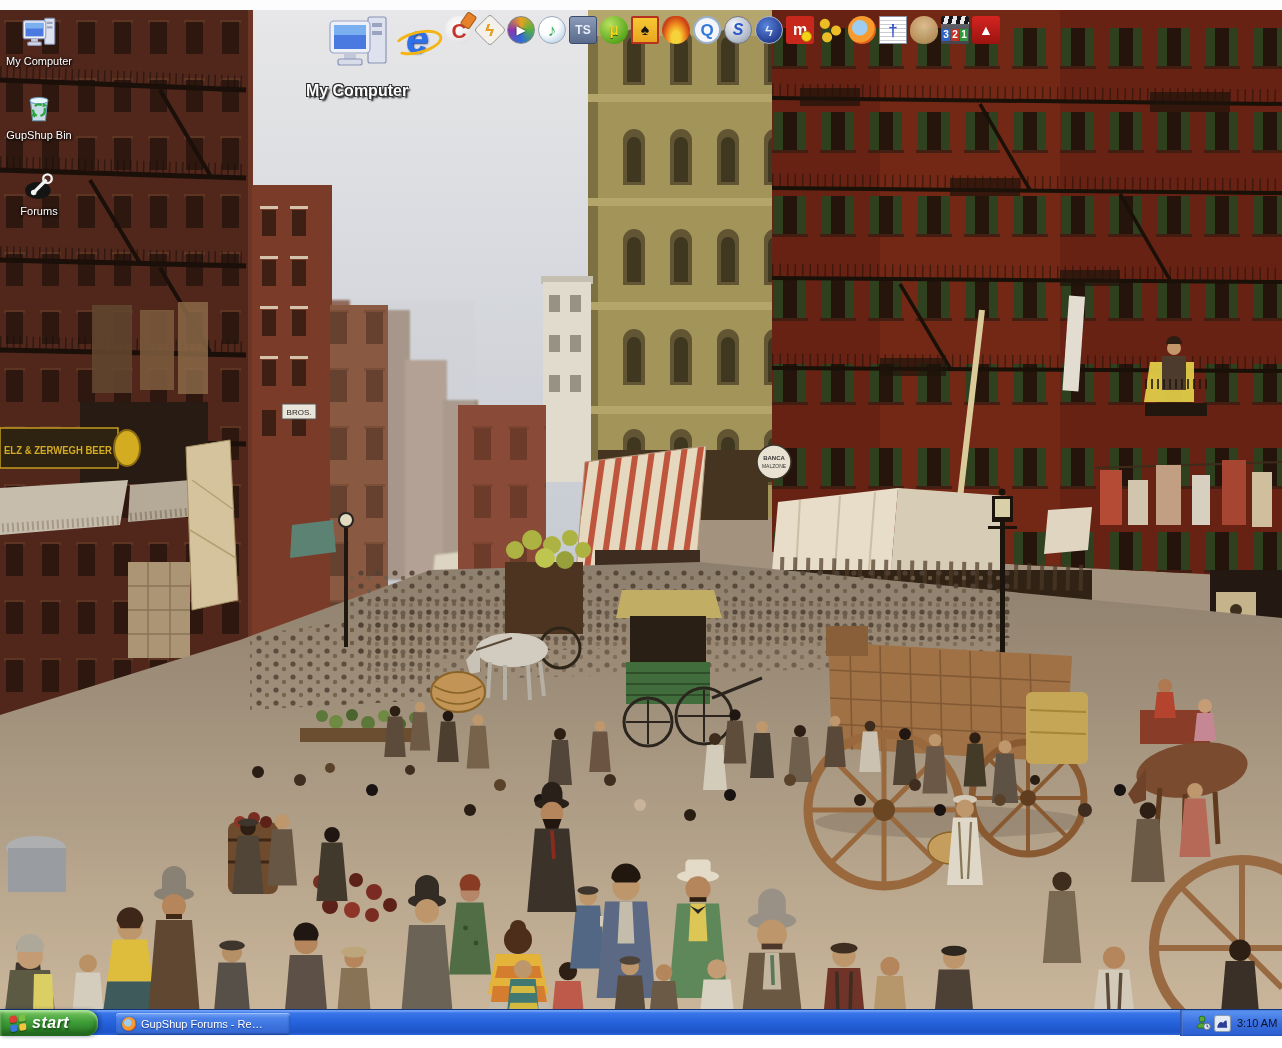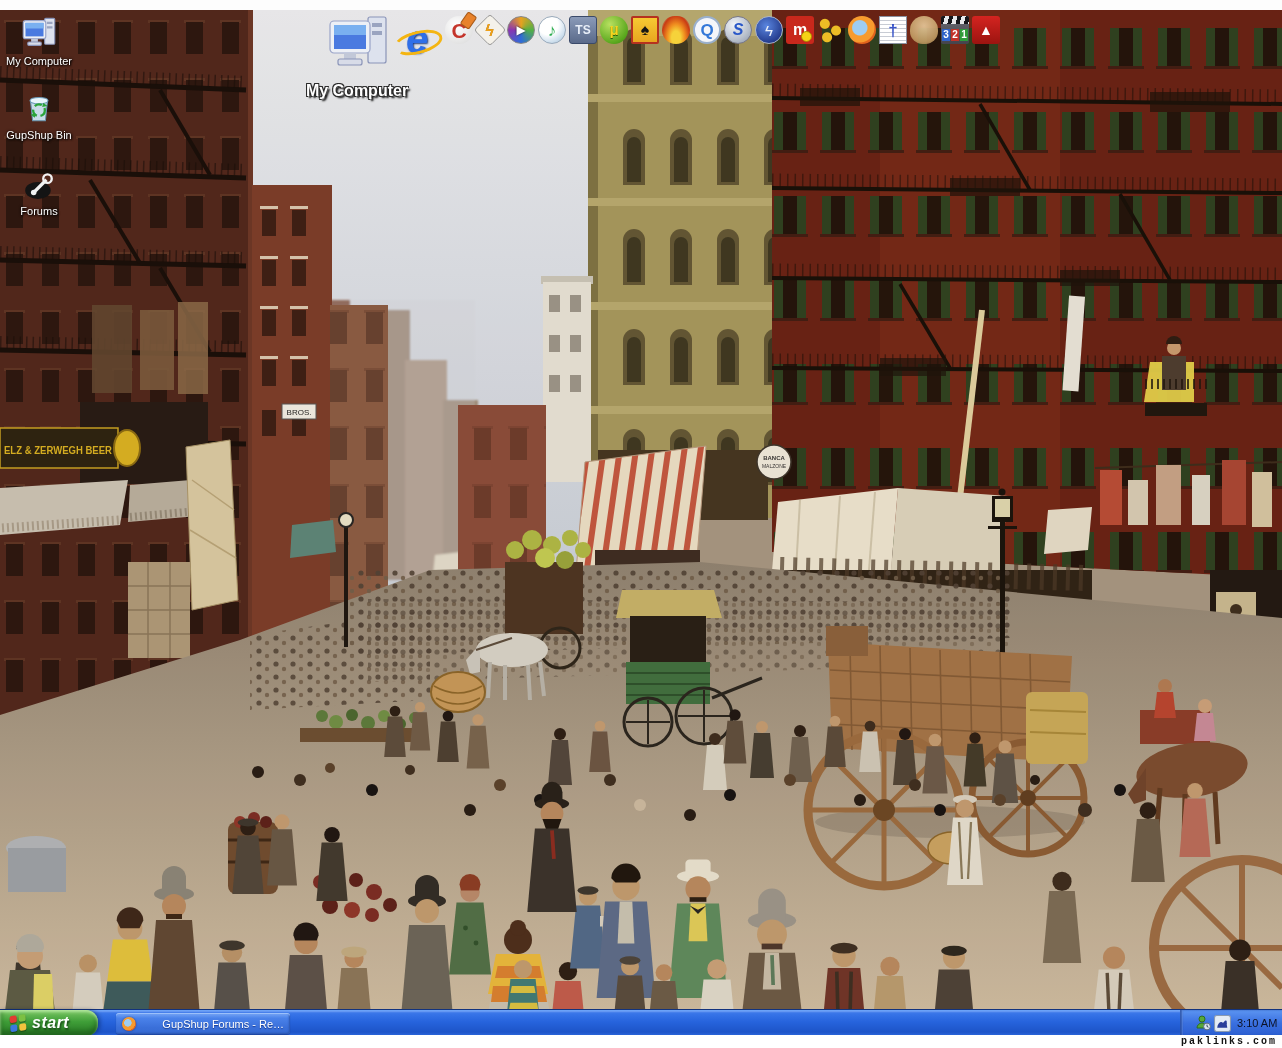--- a/index.html
+++ b/index.html
@@ -88,21 +88,21 @@
       display:flex;align-items:center;gap:5px;padding-left:10px;box-sizing:border-box;cursor:pointer;}
   .start-flag{width:17px;height:16px;display:grid;grid-template-columns:7px 7px;grid-template-rows:7px 7px;
       gap:2px;transform:rotate(-4deg) skewY(-4deg);}
   .start-flag i{border-radius:2px;box-shadow:0 1px 1px rgba(0,0,0,.4);}
   .fl-r{background:#e03c32;} .fl-g{background:#7cc043;} .fl-b{background:#3b78dd;} .fl-y{background:#f3c43e;}
   .start-label{color:#fff;font-size:16px;font-weight:bold;font-style:italic;
       text-shadow:1px 2px 2px #1a4a18;letter-spacing:.5px;}
   .task-btn{position:absolute;left:116px;top:3px;width:174px;height:21px;border-radius:3px;
       background:linear-gradient(#79a7f5,#4a82ea 25%,#3a6fd9 70%,#356ad2);
       box-shadow:inset 0 1px 0 #9cc0fa,inset -1px -1px 2px #2a56b0,0 1px 1px rgba(0,0,30,.3);
-      display:flex;align-items:center;gap:5px;padding:4px 6px;box-sizing:border-box;cursor:pointer;justify-content:space-between;}
+      display:flex;align-items:center;gap:5px;padding:4px 6px;box-sizing:border-box;cursor:pointer;}
   .task-ff{width:14px;height:14px;border-radius:50%;flex:0 0 auto;
       background:radial-gradient(circle at 42% 42%,#9ecdf2 0 30%,#f79b2e 35% 62%,#e2641c 66% 90%,#b44a12);
       box-shadow:0 0 2px rgba(0,0,30,.5);}
   .task-label{color:#fff;font-size:11px;white-space:nowrap;overflow:hidden;text-overflow:ellipsis;
       text-shadow:0 1px 1px #1a3a8a;}
   .tray{position:absolute;right:0;top:0;width:102px;height:26px;
       background:linear-gradient(#5c95f2,#3a70e0 50%,#2a5dd0);
       box-shadow:inset 2px 0 2px rgba(10,40,120,.55),inset 3px 0 0 rgba(140,180,250,.35);
       display:flex;align-items:center;gap:3px;padding-left:16px;box-sizing:border-box;margin-left:44px;}
   .tray svg{display:block;}
@@ -958,16 +958,13 @@
       </svg>
       <svg width="17" height="17" viewBox="0 0 16 16">
         <rect x="0.5" y="0.5" width="15" height="15" rx="2" fill="#e4ecf6" stroke="#8a9ab0"></rect>
         <path d="M3,12 C3.5,7 7,5.5 8.5,7.5 C10,4.5 13,6 12,9 L12.5,12 Z" fill="#2a3e9a"></path>
         <circle cx="11" cy="6.2" r="1" fill="#2a3e9a"></circle>
       </svg>
       <span class="tray-time">3:10 AM</span>
     </div>
   </div>
 
-  <div class="bottom-strip">
-    <span class="watermark">paklinks.com</span>
-  </div>
 </div>
 
 </body></html>

